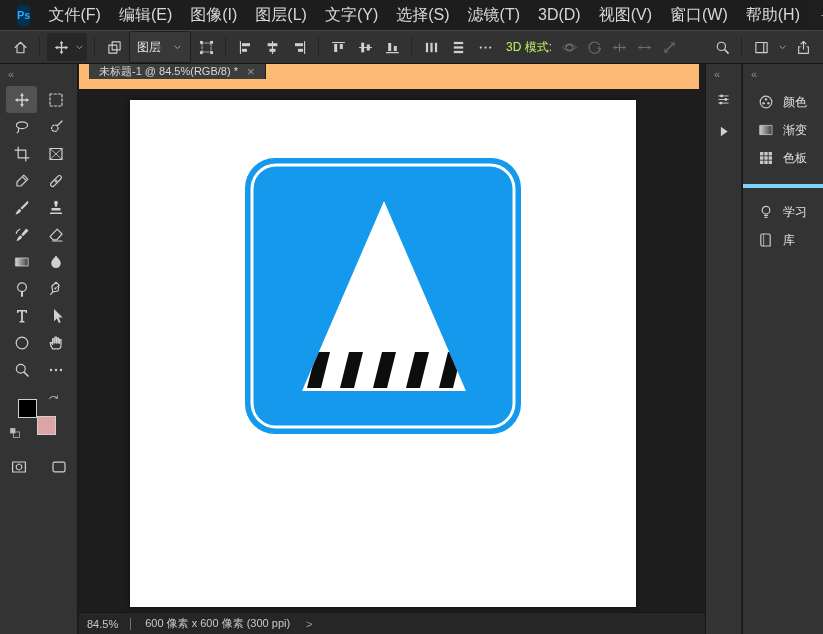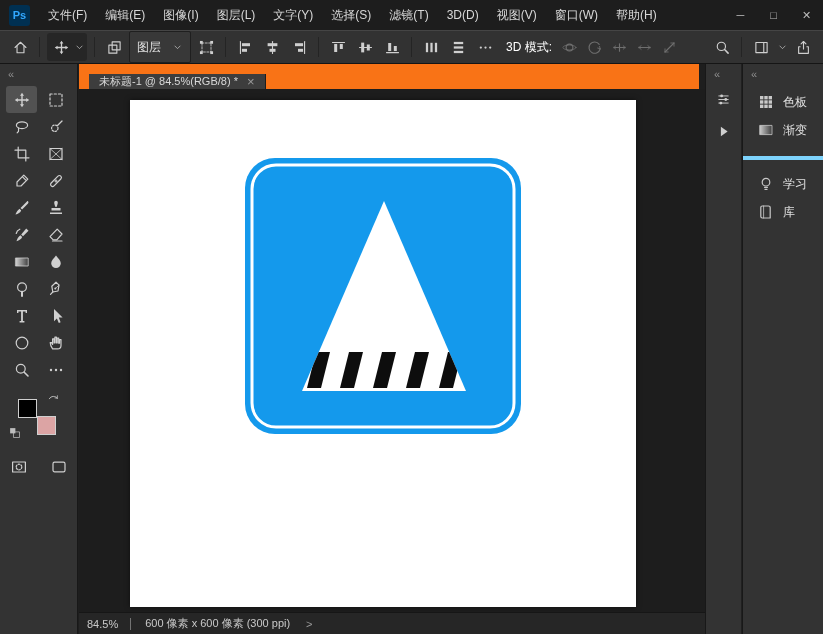--- a/index.html
+++ b/index.html
@@ -6,44 +6,44 @@
   html,body { width:823px; height:634px; }
   body {
     position:relative; overflow:hidden;
     background:#1e1e1e; color:#d6d6d6;
     font-family:"Liberation Sans","DejaVu Sans",sans-serif; font-size:12px;
     -webkit-user-select:none; user-select:none;
   }
   svg { display:block; }
 
   
-  .menubar { position:absolute; top:0; left:0; right:0; height:30px; background:#1d1d1d;
-    display:flex; align-items:center; padding-left:6px; }
+  .menubar { position:absolute; top:0; left:0; right:16px; height:30px; background:#1d1d1d;
+    display:flex; align-items:center; padding-left:14px; }
   .ps-logo { width:21px; height:21px; border-radius:3px; background:#003052; color:#31a8ff;
     font-weight:bold; font-size:11px; display:flex; align-items:center; justify-content:center;
     margin:0 9px 0 3px; }
   .menu-items { display:flex; height:30px; }
-  .menu-item { padding:0 9px; line-height:30px; color:#d8d8d8; font-size:12px; white-space:nowrap; cursor:default; }
+  .menu-item { padding:0 9px; line-height:30px; color:#d8d8d8; font-size:16px; white-space:nowrap; cursor:default; }
   .win-controls { margin-left:auto; display:flex; height:30px; }
   .win-btn { width:33px; height:30px; display:flex; align-items:center; justify-content:center;
     color:#bdbdbd; font-size:11px; }
 
   
   .optionsbar { position:absolute; top:30px; left:0; right:0; height:34px; background:#323232;
     border-top:1px solid #454545; border-bottom:1px solid #151515;
     display:flex; align-items:center; padding:0 8px; gap:3px; }
   .ob-icon { width:24px; height:24px; border-radius:3px; display:flex; align-items:center;
     justify-content:center; color:#cfcfcf; flex:0 0 auto; }
   .ob-icon svg { width:15px; height:15px; }
   .ob-icon.xs { width:12px; } .ob-icon.xs svg { width:9px; height:9px; }
   .ob-tool { display:flex; align-items:center; padding:2px 2px; border-radius:3px; background:#262626; }
   .ob-sep { width:1px; height:20px; background:#242424; margin:0 4px; flex:0 0 auto; }
   .ob-select { display:flex; align-items:center; gap:10px; background:#383838; border:1px solid #1f1f1f;
     border-radius:2px; padding:3px 7px; color:#e0e0e0; flex:0 0 auto; }
-  .ob-3d { display:flex; align-items:center; gap:3px; margin-left:6px; color:#ffffff; }
+  .ob-3d { display:flex; align-items:center; gap:3px; margin-left:6px; color:#bef264; }
   .ob-3d .ob-icon { width:22px; color:#6f6f6f; }
   .ob-label { font-size:12px; white-space:nowrap; margin-right:3px; }
   .ob-right { margin-left:auto; display:flex; align-items:center; gap:3px; }
 
   
   .tooldock { position:absolute; left:0; top:64px; width:78px; bottom:0; background:#333333;
     border-right:1px solid #181818; }
   .dock-collapse { padding:4px 0 2px 8px; color:#8f8f8f; font-size:11px; line-height:12px; cursor:default; }
   .tool-grid { display:grid; grid-template-columns:repeat(2,31px); justify-content:center; gap:0 3px; margin-top:4px; }
   .tool { width:31px; height:27px; border-radius:3px; display:flex; align-items:center; justify-content:center;
@@ -54,22 +54,22 @@
   .fg { position:absolute; left:0; top:2px; width:19px; height:19px; border:1px solid #cfcfcf; z-index:2; }
   .bg { position:absolute; right:0; bottom:0; width:19px; height:19px; border:1px solid #cfcfcf; }
   .swap { position:absolute; right:-4px; top:-4px; width:13px; height:13px; color:#bdbdbd; }
   .swap svg { width:13px; height:13px; }
   .defaults { position:absolute; left:-9px; bottom:-4px; width:12px; height:12px; color:#bdbdbd; }
   .defaults svg { width:12px; height:12px; }
   .dock-bottom { display:flex; justify-content:center; gap:9px; margin-top:20px; }
   .dock-bottom .tool { height:24px; }
 
   
-  .tabbar { position:absolute; left:79px; top:64px; right:124px; height:25px; background:#f97316;
-    display:flex; align-items:flex-end; }
+  .tabbar { position:absolute; left:79px; top:64px; right:124px; height:25px; background:#fdba74;
+    display:flex; align-items:flex-start; }
   .tab { margin-left:10px; background:#3d3d3d; color:#d8d8d8; font-size:11px;
     display:flex; align-items:center; gap:9px; padding:0 10px; border-right:1px solid #1d1d1d; }
   .tab-title { white-space:nowrap; }
   .tab-close { color:#9a9a9a; font-size:13px; line-height:13px; }
 
   
   .canvas-area { position:absolute; left:79px; top:89px; right:118px; bottom:22px; background:#1d1d1d; overflow:hidden; }
   .canvas { position:absolute; left:51px; top:11px; width:506px; height:507px; background:#ffffff;
     box-shadow:0 0 5px rgba(0,0,0,.55); }
   .sign { position:absolute; left:113px; top:56px; width:280px; height:280px; }
@@ -538,48 +538,61 @@
         </div>
       </div>
   </div>
   <div class="dock-col">
     <div class="dock-collapse">«</div>
     <div class="panel-groups">
         <div class="panel-group">
           <div class="panel-item">
             <span class="p-icon">
               <svg viewBox="0 0 16 16" fill="none" stroke="currentColor" stroke-width="1.2" stroke-linecap="round" stroke-linejoin="round">
+                <circle cx="8" cy="8" r="5.8"></circle>
+                <g fill="currentColor" stroke="none">
+                  <circle cx="8" cy="5.4" r="1.2"></circle>
+                  <circle cx="5.6" cy="9.2" r="1.2"></circle>
+                  <circle cx="10.4" cy="9.2" r="1.2"></circle>
+                </g>
+              </svg>
+            </span>
+            <span>颜色</span>
+          </div>
+          <div class="panel-item">
+            <span class="p-icon">
+              <svg viewBox="0 0 16 16" fill="none" stroke="currentColor" stroke-width="1.2" stroke-linecap="round" stroke-linejoin="round">
+                <defs>
+                  <linearGradient id="lgp" x1="0" y1="0" x2="1" y2="0">
+                    <stop offset="0" stop-color="currentColor"></stop>
+                    <stop offset="1" stop-color="currentColor" stop-opacity="0.08"></stop>
+                  </linearGradient>
+                </defs>
+                <rect x="2" y="3.4" width="12" height="9.2" fill="url(#lgp)" stroke="currentColor" stroke-width="0.8"></rect>
+              </svg>
+            </span>
+            <span>渐变</span>
+          </div>
+          <div class="panel-item">
+            <span class="p-icon">
+              <svg viewBox="0 0 16 16" fill="none" stroke="currentColor" stroke-width="1.2" stroke-linecap="round" stroke-linejoin="round">
                 <g fill="currentColor" stroke="none">
                   <rect x="2" y="2" width="3.4" height="3.4"></rect>
                   <rect x="6.3" y="2" width="3.4" height="3.4"></rect>
                   <rect x="10.6" y="2" width="3.4" height="3.4"></rect>
                   <rect x="2" y="6.3" width="3.4" height="3.4"></rect>
                   <rect x="6.3" y="6.3" width="3.4" height="3.4"></rect>
                   <rect x="10.6" y="6.3" width="3.4" height="3.4"></rect>
                   <rect x="2" y="10.6" width="3.4" height="3.4"></rect>
                   <rect x="6.3" y="10.6" width="3.4" height="3.4"></rect>
                   <rect x="10.6" y="10.6" width="3.4" height="3.4"></rect>
                 </g>
               </svg>
             </span>
             <span>色板</span>
-          </div>
-          <div class="panel-item">
-            <span class="p-icon">
-              <svg viewBox="0 0 16 16" fill="none" stroke="currentColor" stroke-width="1.2" stroke-linecap="round" stroke-linejoin="round">
-                <defs>
-                  <linearGradient id="lgp" x1="0" y1="0" x2="1" y2="0">
-                    <stop offset="0" stop-color="currentColor"></stop>
-                    <stop offset="1" stop-color="currentColor" stop-opacity="0.08"></stop>
-                  </linearGradient>
-                </defs>
-                <rect x="2" y="3.4" width="12" height="9.2" fill="url(#lgp)" stroke="currentColor" stroke-width="0.8"></rect>
-              </svg>
-            </span>
-            <span>渐变</span>
           </div>
         </div>
         <div class="panel-group">
           <div class="panel-item">
             <span class="p-icon">
               <svg viewBox="0 0 16 16" fill="none" stroke="currentColor" stroke-width="1.2" stroke-linecap="round" stroke-linejoin="round">
                 <circle cx="8" cy="6.2" r="3.8"></circle>
                 <path d="M6.6 11.4H9.4M7 13.4H9"></path>
               </svg>
             </span>

